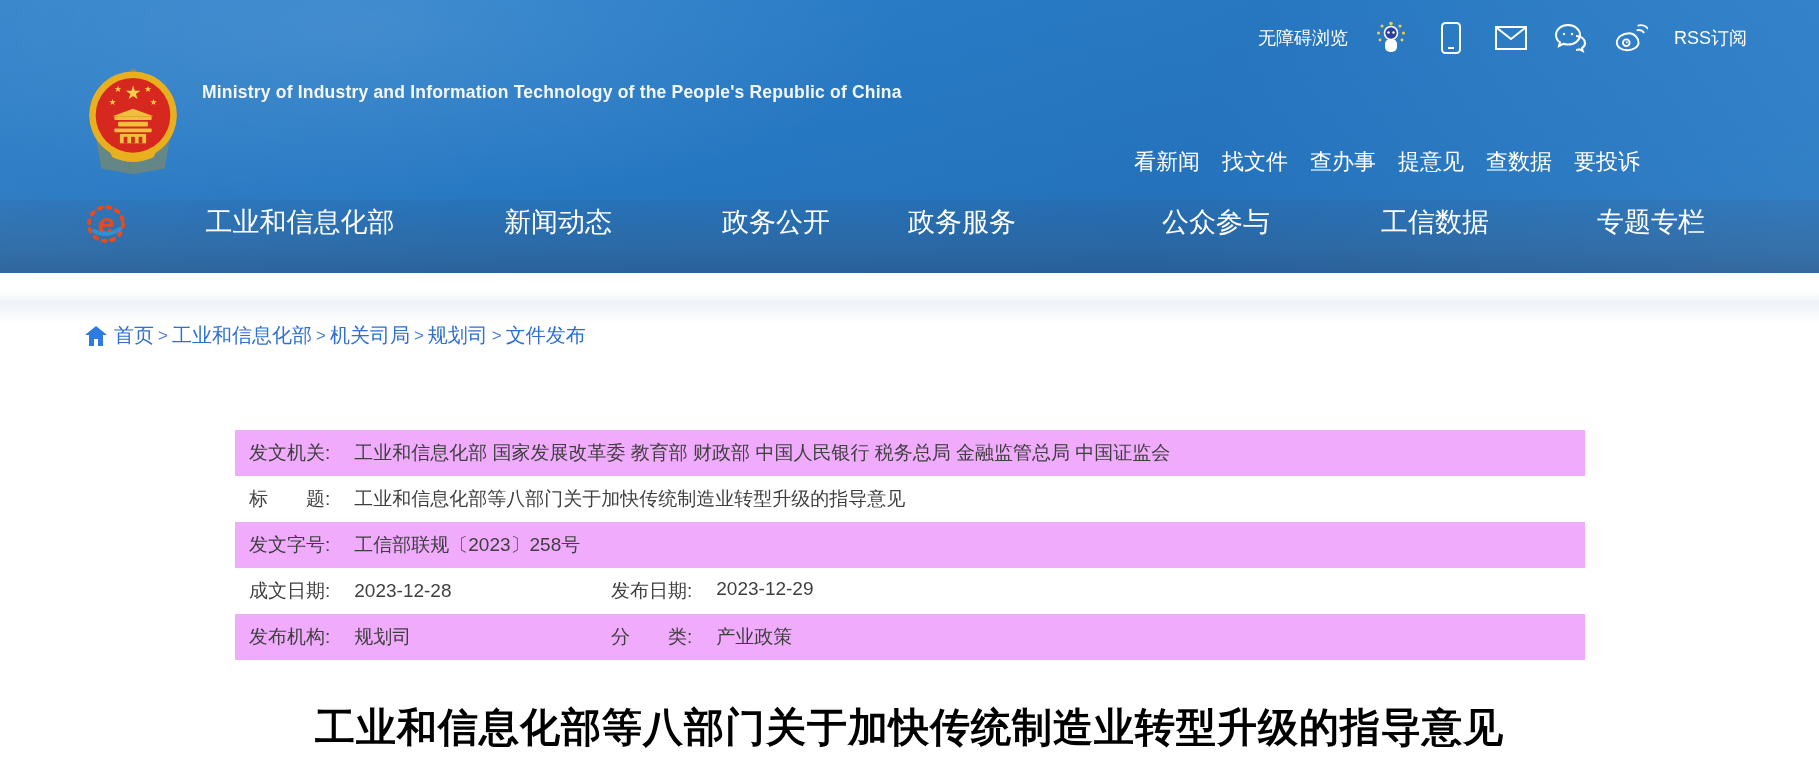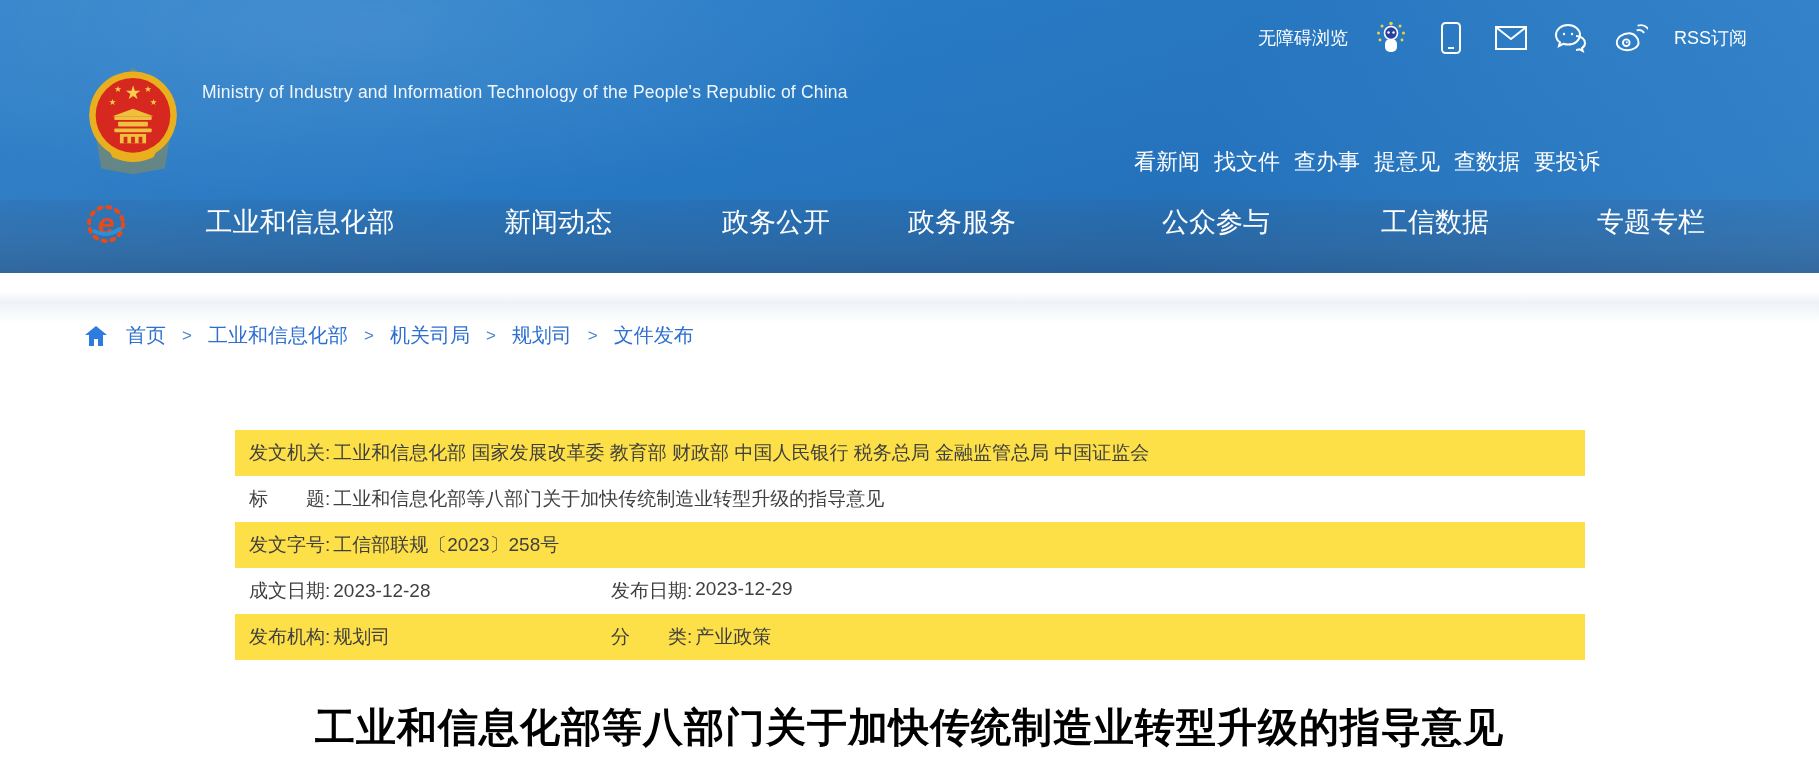--- a/index.html
+++ b/index.html
@@ -30,59 +30,59 @@
     display:flex; align-items:center; gap:26px; color:#fff; font-size:18px; z-index:5;
   }
   .topbar .txt { cursor:pointer; white-space:nowrap; }
   .tb-icon { width:34px; height:34px; display:flex; align-items:center; justify-content:center; cursor:pointer; }
 
   
   .brand { position:absolute; top:64px; left:86px; display:flex; z-index:5; }
   .emblem { width:94px; height:112px; }
   .brand-text { margin-left:22px; padding-top:8px; color:#fff; }
   .site-title { font-size:46px; font-weight:bold; letter-spacing:3px; white-space:nowrap; text-shadow:0 1px 2px rgba(0,40,80,0.25); }
-  .site-subtitle { margin-top:10px; font-size:17.5px; letter-spacing:0.2px; white-space:nowrap; color:#f2f7fc; }
+  .site-subtitle { margin-top:10px; font-size:17.5px; letter-spacing:0.2px; white-space:nowrap; color:#f2f7fc;font-weight:bold; }
 
   
   .search-wrap { position:absolute; top:85px; left:1136px; width:598px; height:48px; display:flex; z-index:5; }
   .search-input {
     width:448px; height:48px; border:none; outline:none; background:#fff;
     border-radius:4px 0 0 4px; font-size:20px; padding:0 14px; color:#333;
   }
   .search-btn {
     width:150px; height:48px; border:none; background:#e9a840; color:#fff;
     font-size:25px; font-weight:bold; border-radius:0 6px 6px 0; cursor:pointer; letter-spacing:1px;
     font-family:"Liberation Sans","DejaVu Sans",sans-serif;
   }
-  .quick-links { position:absolute; top:147px; left:1134px; display:flex; gap:14px; z-index:5; }
+  .quick-links { position:absolute; top:147px; left:1134px; display:flex; gap:22px; z-index:5; }
   .quick-links span { color:#fff; font-size:22px; cursor:pointer; white-space:nowrap; }
 
   
   .nav { position:absolute; top:196px; left:0; width:1819px; height:46px; z-index:6; }
   .nav-logo { position:absolute; left:80px; top:2px; width:52px; height:52px; cursor:pointer; }
   .nav-item {
     position:absolute; transform:translateX(-50%); color:#fff; font-size:27px;
     white-space:nowrap; cursor:pointer; top:8px; font-weight:500;
   }
 
   
   .breadcrumb {
-    position:absolute; top:322px; left:84px; display:flex; align-items:center; gap:16px;
+    position:absolute; top:322px; left:84px; display:flex; align-items:center; gap:4px;
     font-size:20px; color:#2e6fd0;justify-content:space-between;
   }
   .breadcrumb .crumb { cursor:pointer; white-space:nowrap; }
   .breadcrumb .sep { color:#4a7ed0; font-size:17px; }
   .home-icon { width:24px; height:24px; margin-right:2px; }
 
   
   .meta { position:absolute; top:430px; left:235px; width:1350px; font-size:19px; color:#3f3f3f; }
   .meta-row { display:flex; align-items:center; height:46px; padding-left:14px; }
-  .meta-row.gray { background:#fde047; }
+  .meta-row.gray { background:#f0abfc; }
   .meta-label { white-space:pre; }
-  .meta-value { margin-left:3px; white-space:pre; }
+  .meta-value { margin-left:24px; white-space:pre; }
   .meta-col2 { position:absolute; left:376px; display:flex; }
 
   
   .article-title {
     position:absolute; top:700px; left:0; width:1819px; text-align:center;
     font-size:40px; font-weight:bold; color:#000; letter-spacing:1px;
   }
 </style>
 </head>
 <body>

